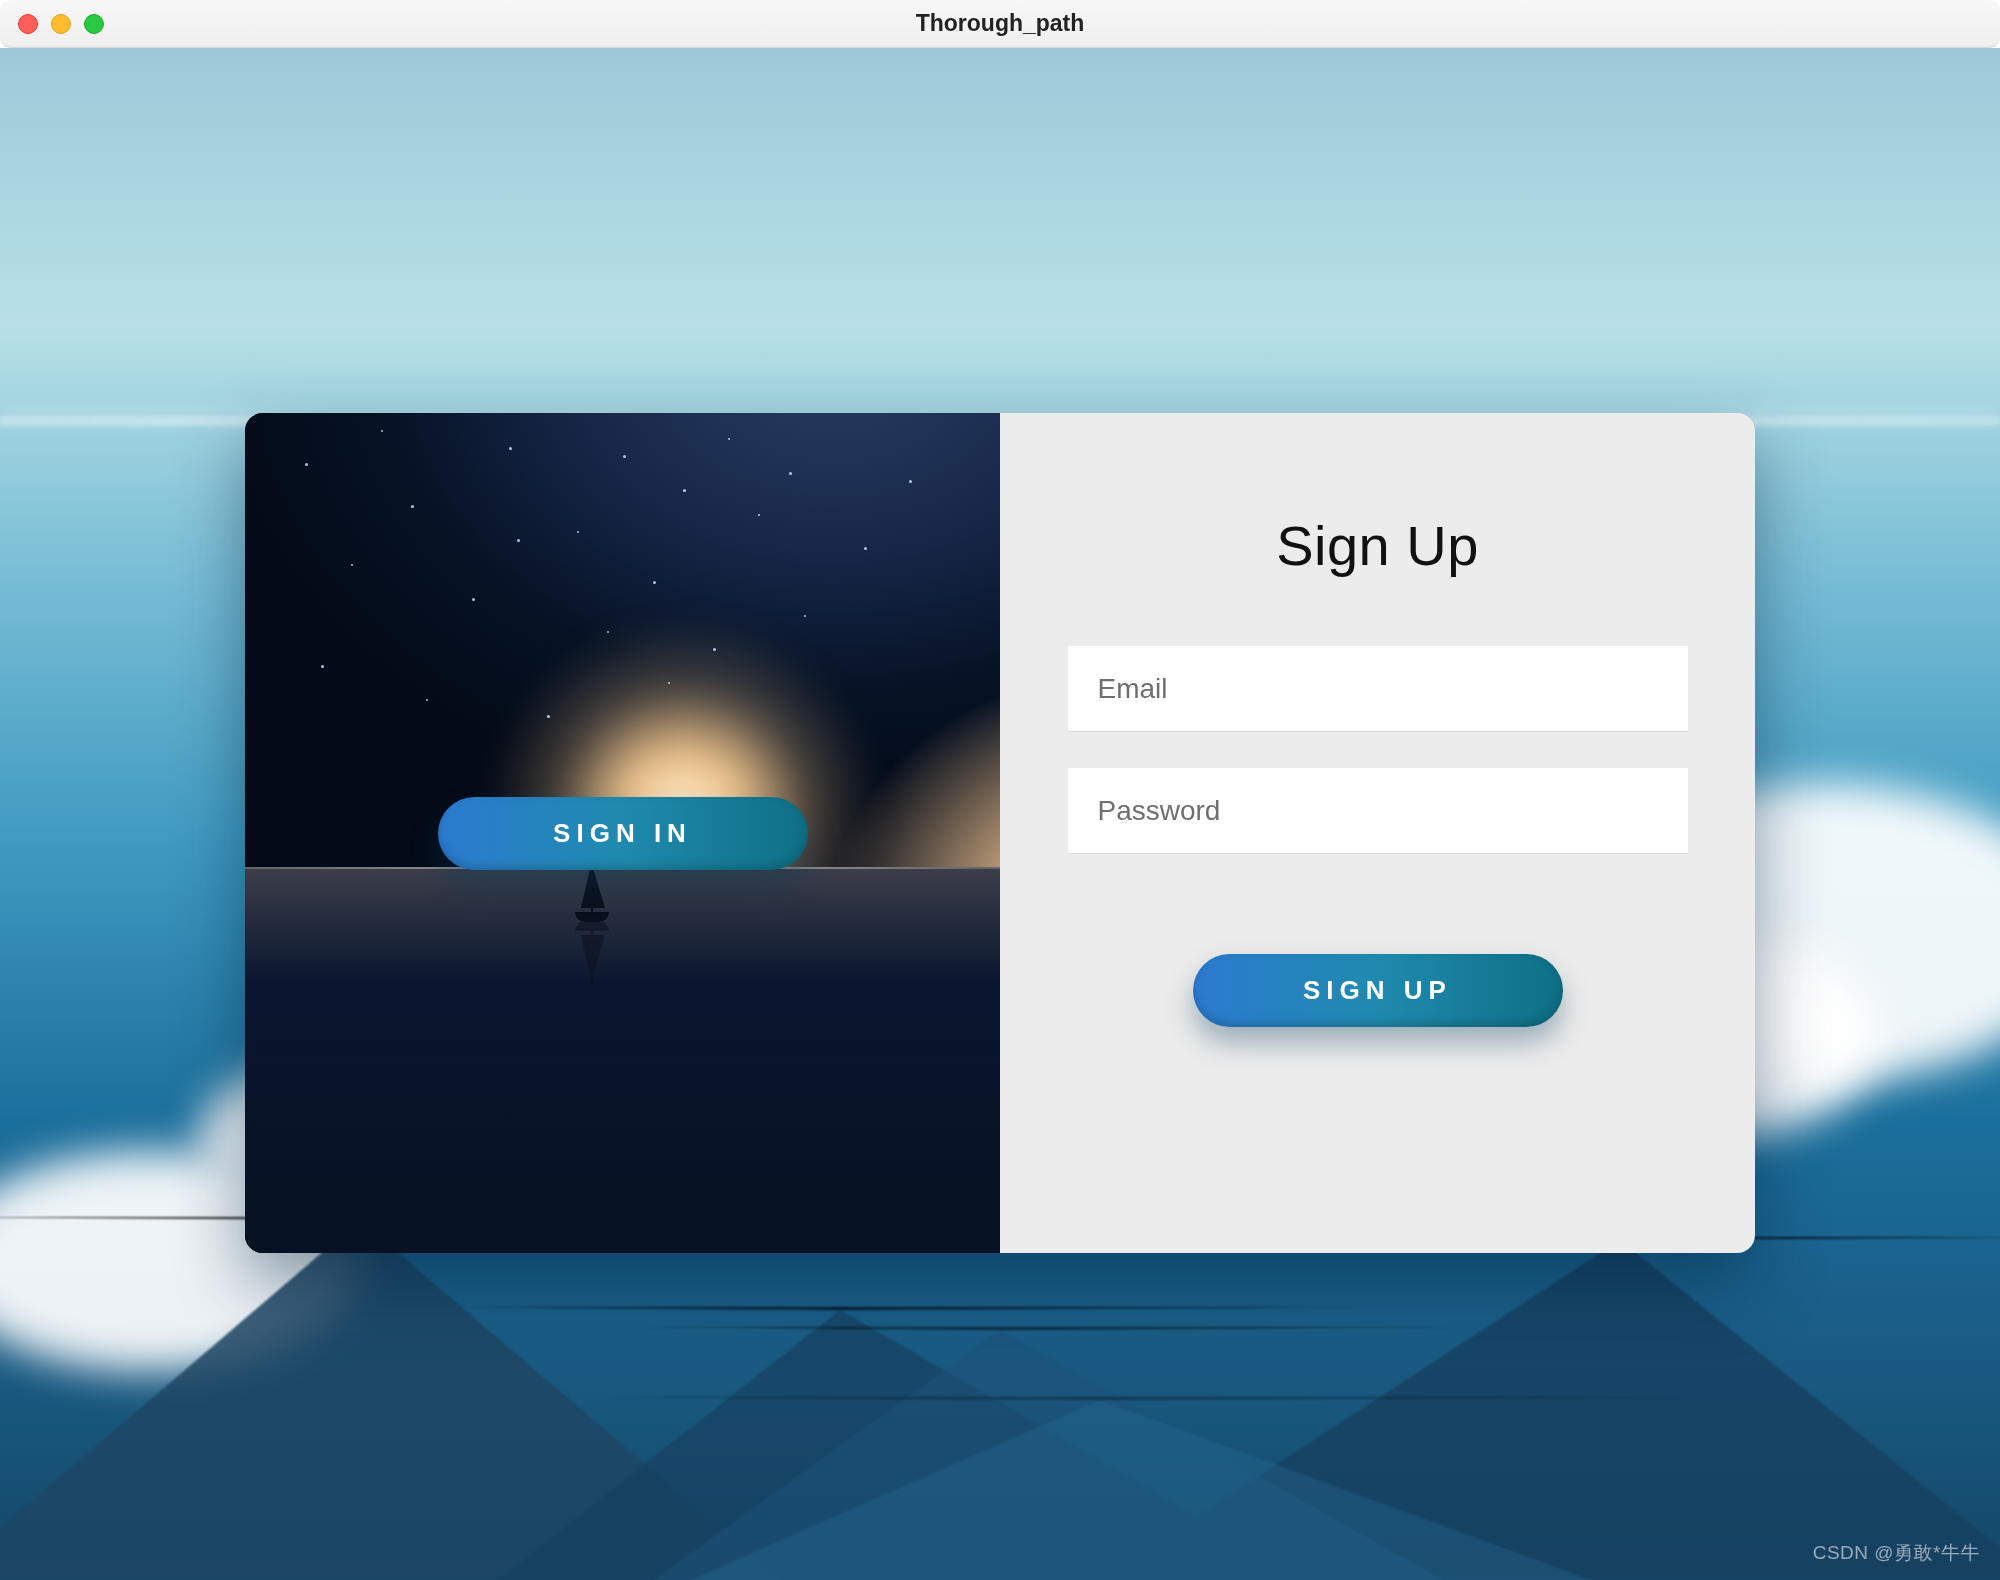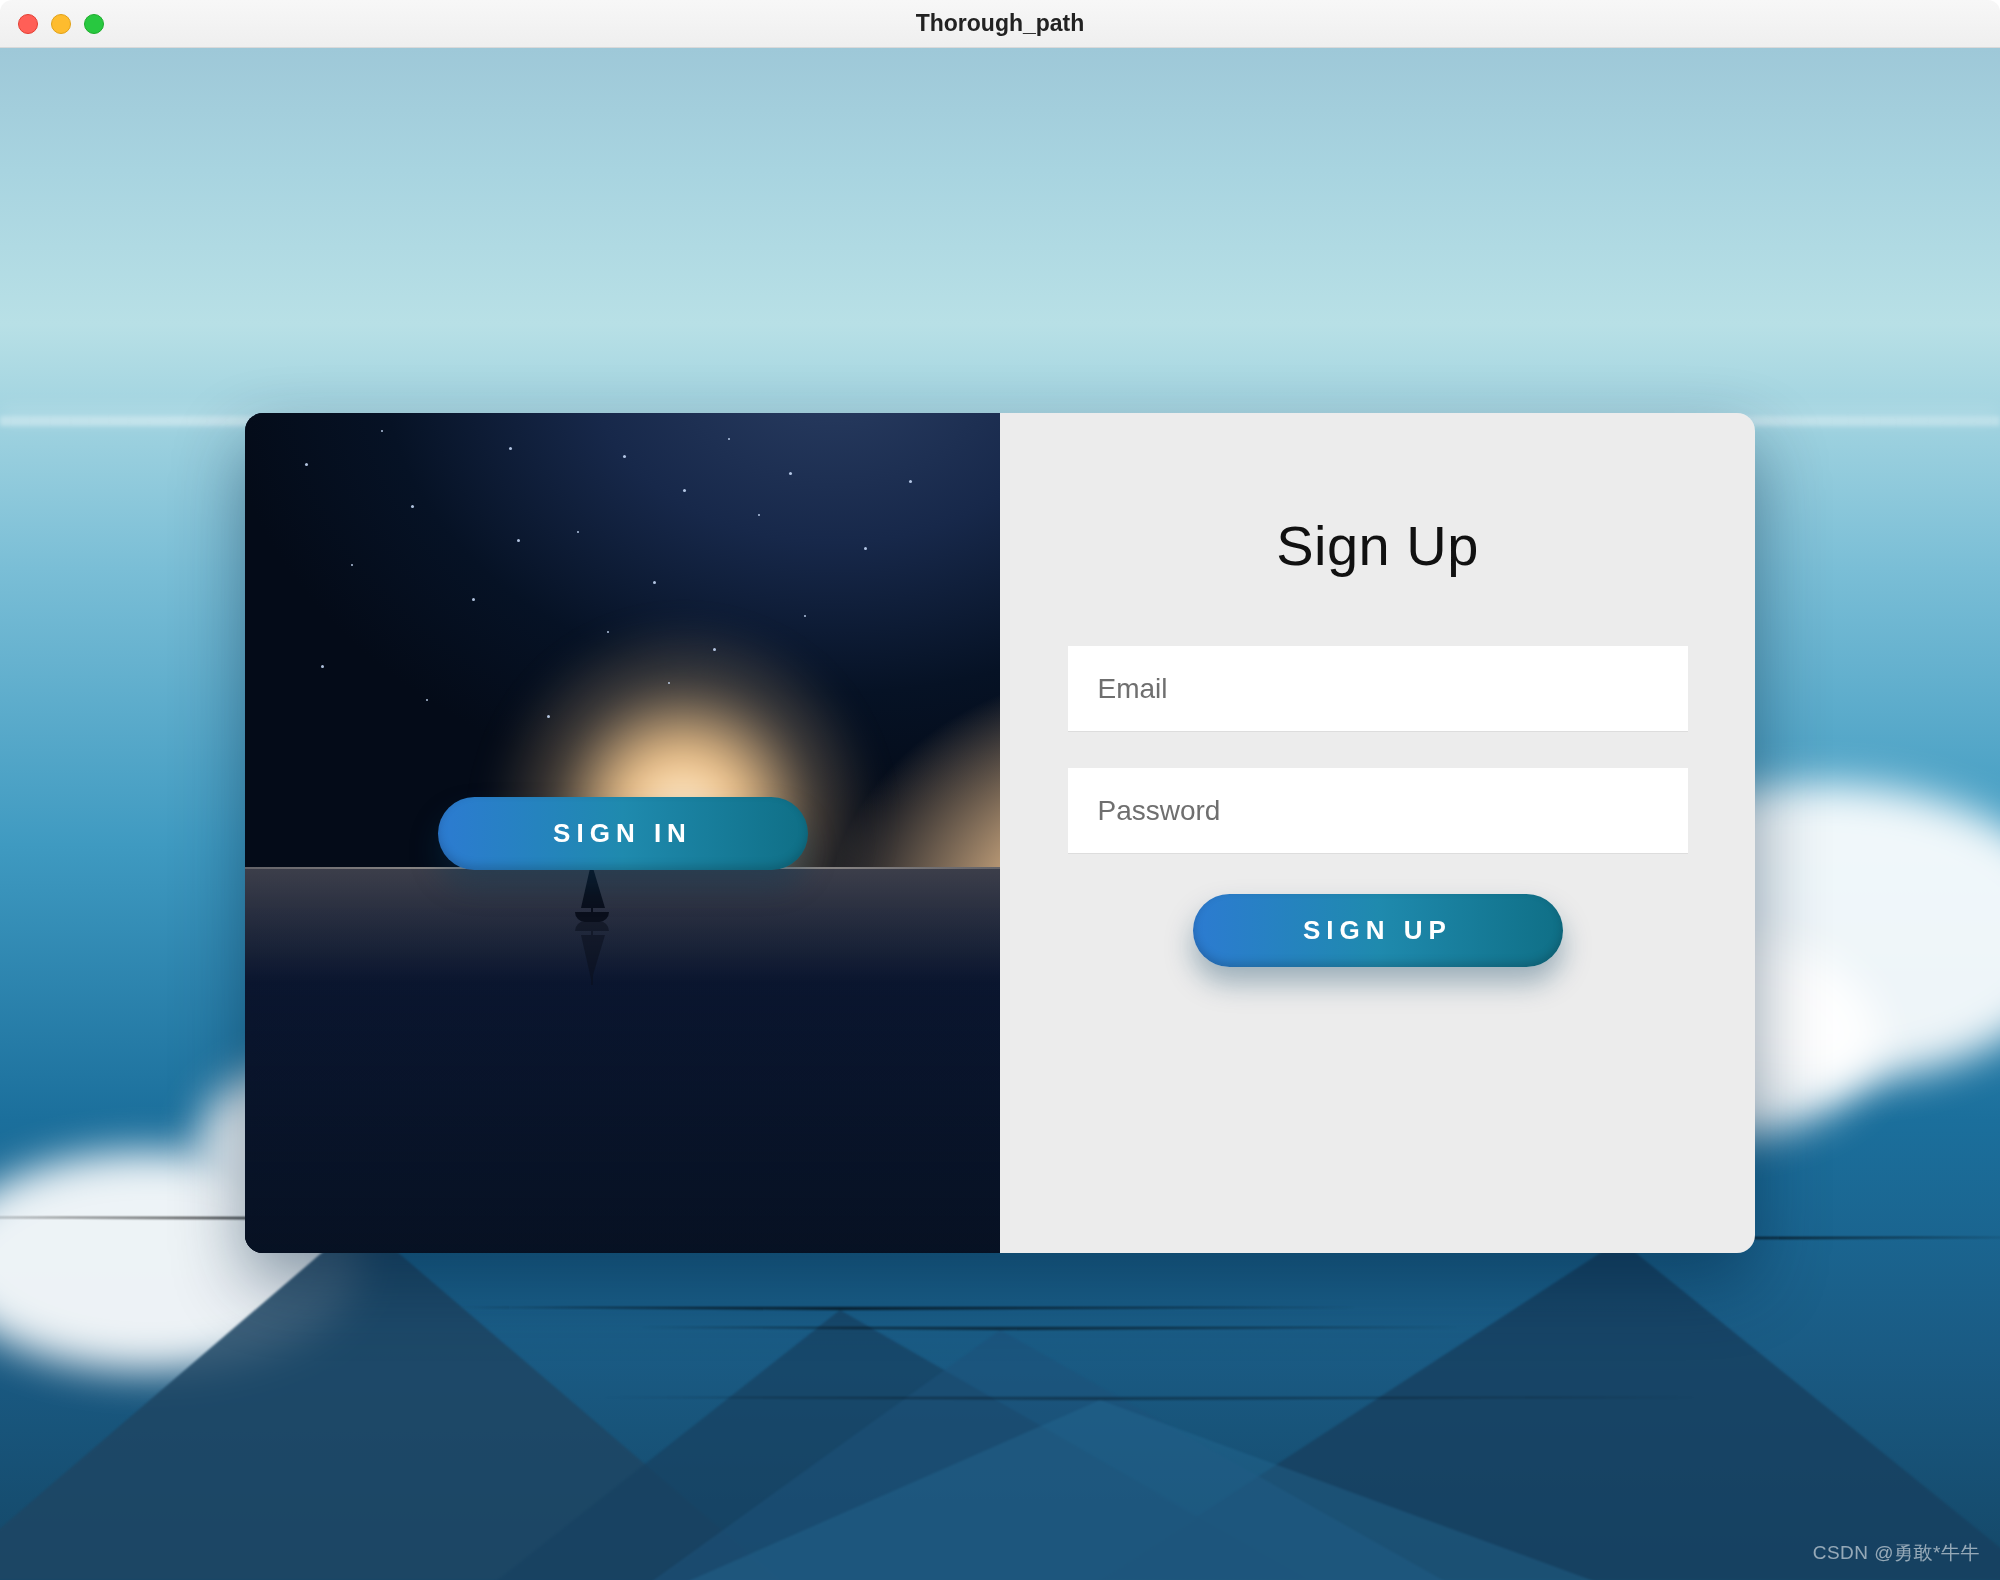--- a/index.html
+++ b/index.html
@@ -18,20 +18,21 @@
     
     .titlebar {
       height: 48px;
       background: linear-gradient(#f7f7f7, #efefef);
       border-top-left-radius: 12px;
       border-top-right-radius: 12px;
       border-bottom: 1px solid #d9d9d9;
       display: flex;
       align-items: center;
       position: relative;
+      border-radius: 11px;
     }
     .traffic-lights {
       display: flex;
       gap: 13px;
       margin-left: 18px;
       align-items: center;
     }
     .traffic-light {
       width: 20px;
       height: 20px;
@@ -189,21 +190,21 @@
       background: #fff;
       border: none;
       border-bottom: 1px solid #ddd;
       font-size: 28px;
       color: #333;
       padding: 0 30px;
       margin-bottom: 36px;
       outline: none;
     }
     .field::placeholder { color: #6f6f6f; }
-    .field:last-of-type { margin-bottom: 40px; }
+    .field:last-of-type { margin-bottom: 100px; }
 
     .btn-pill {
       display: inline-flex;
       align-items: center;
       justify-content: center;
       width: 370px;
       height: 73px;
       border: none;
       border-radius: 60px;
       background: linear-gradient(90deg, #2c7bd1 0%, #1f8aae 50%, #0f6f86 100%);

